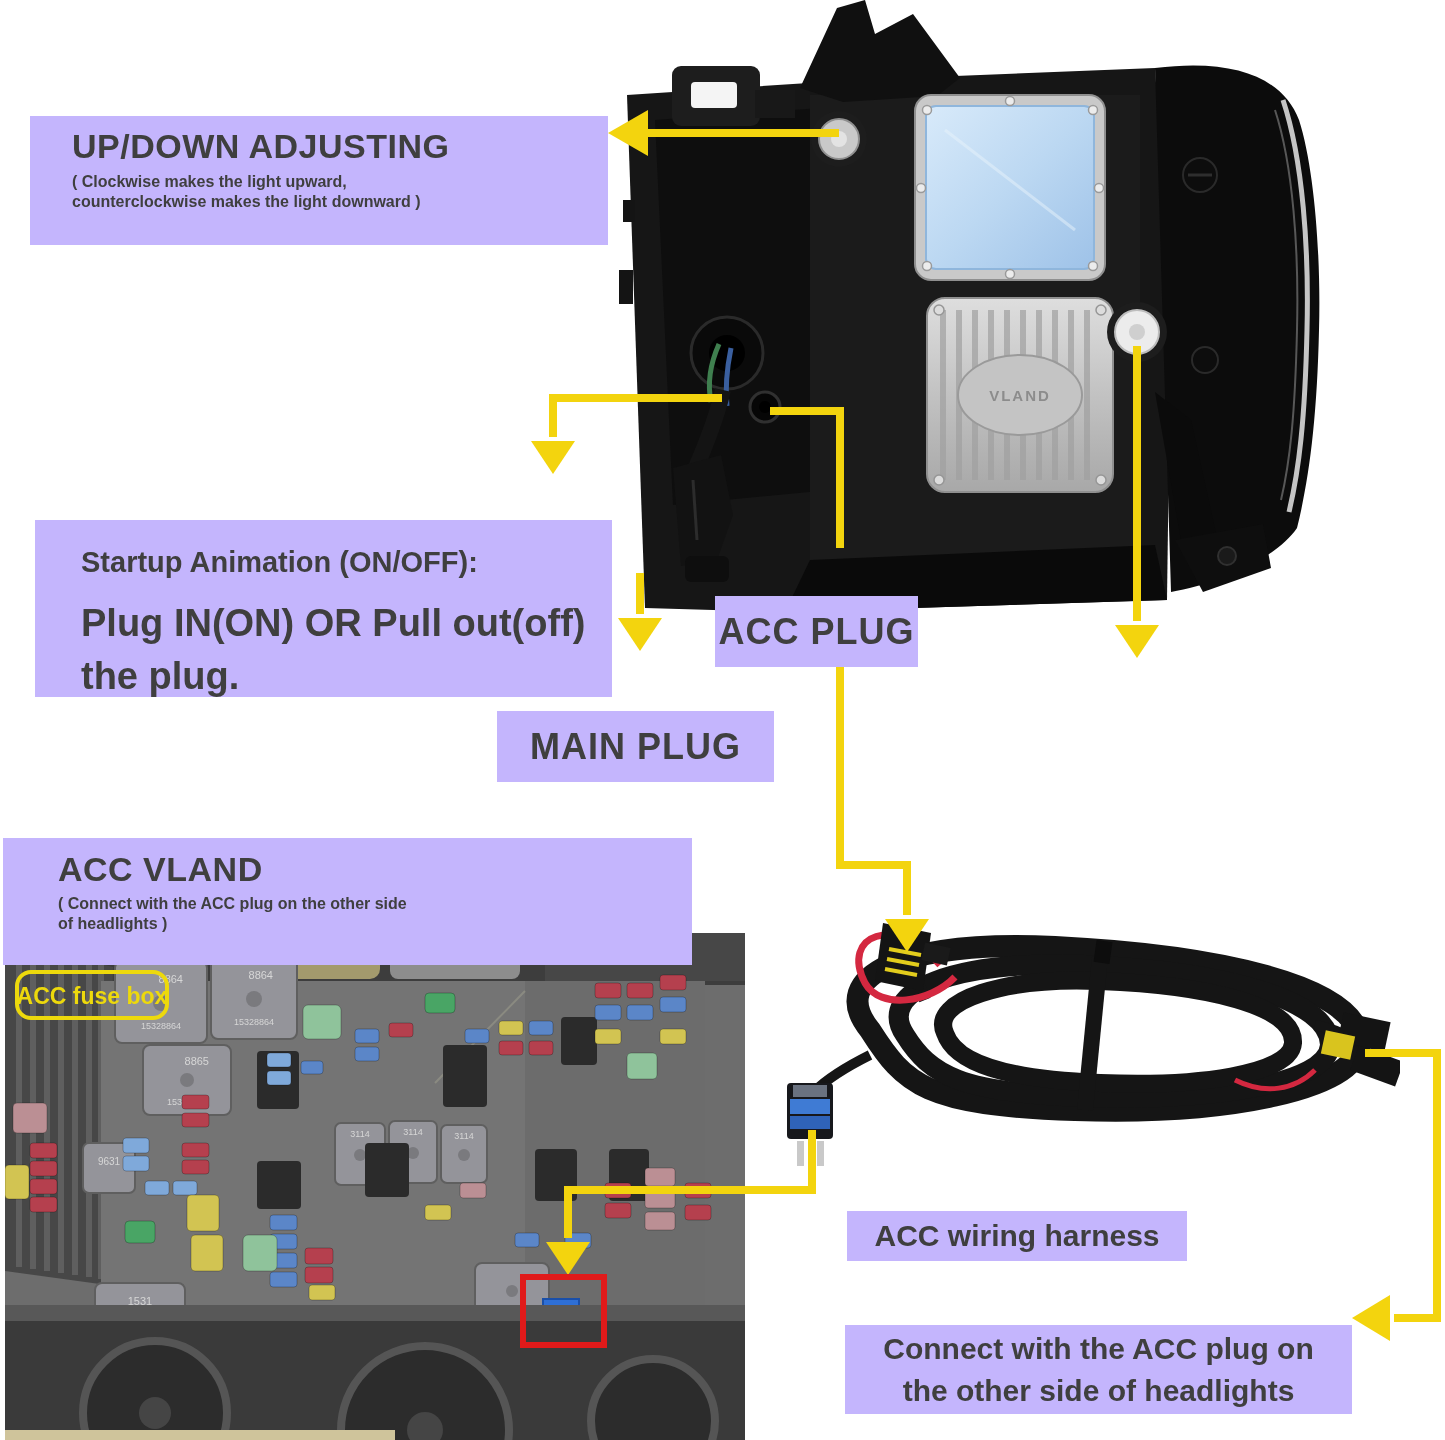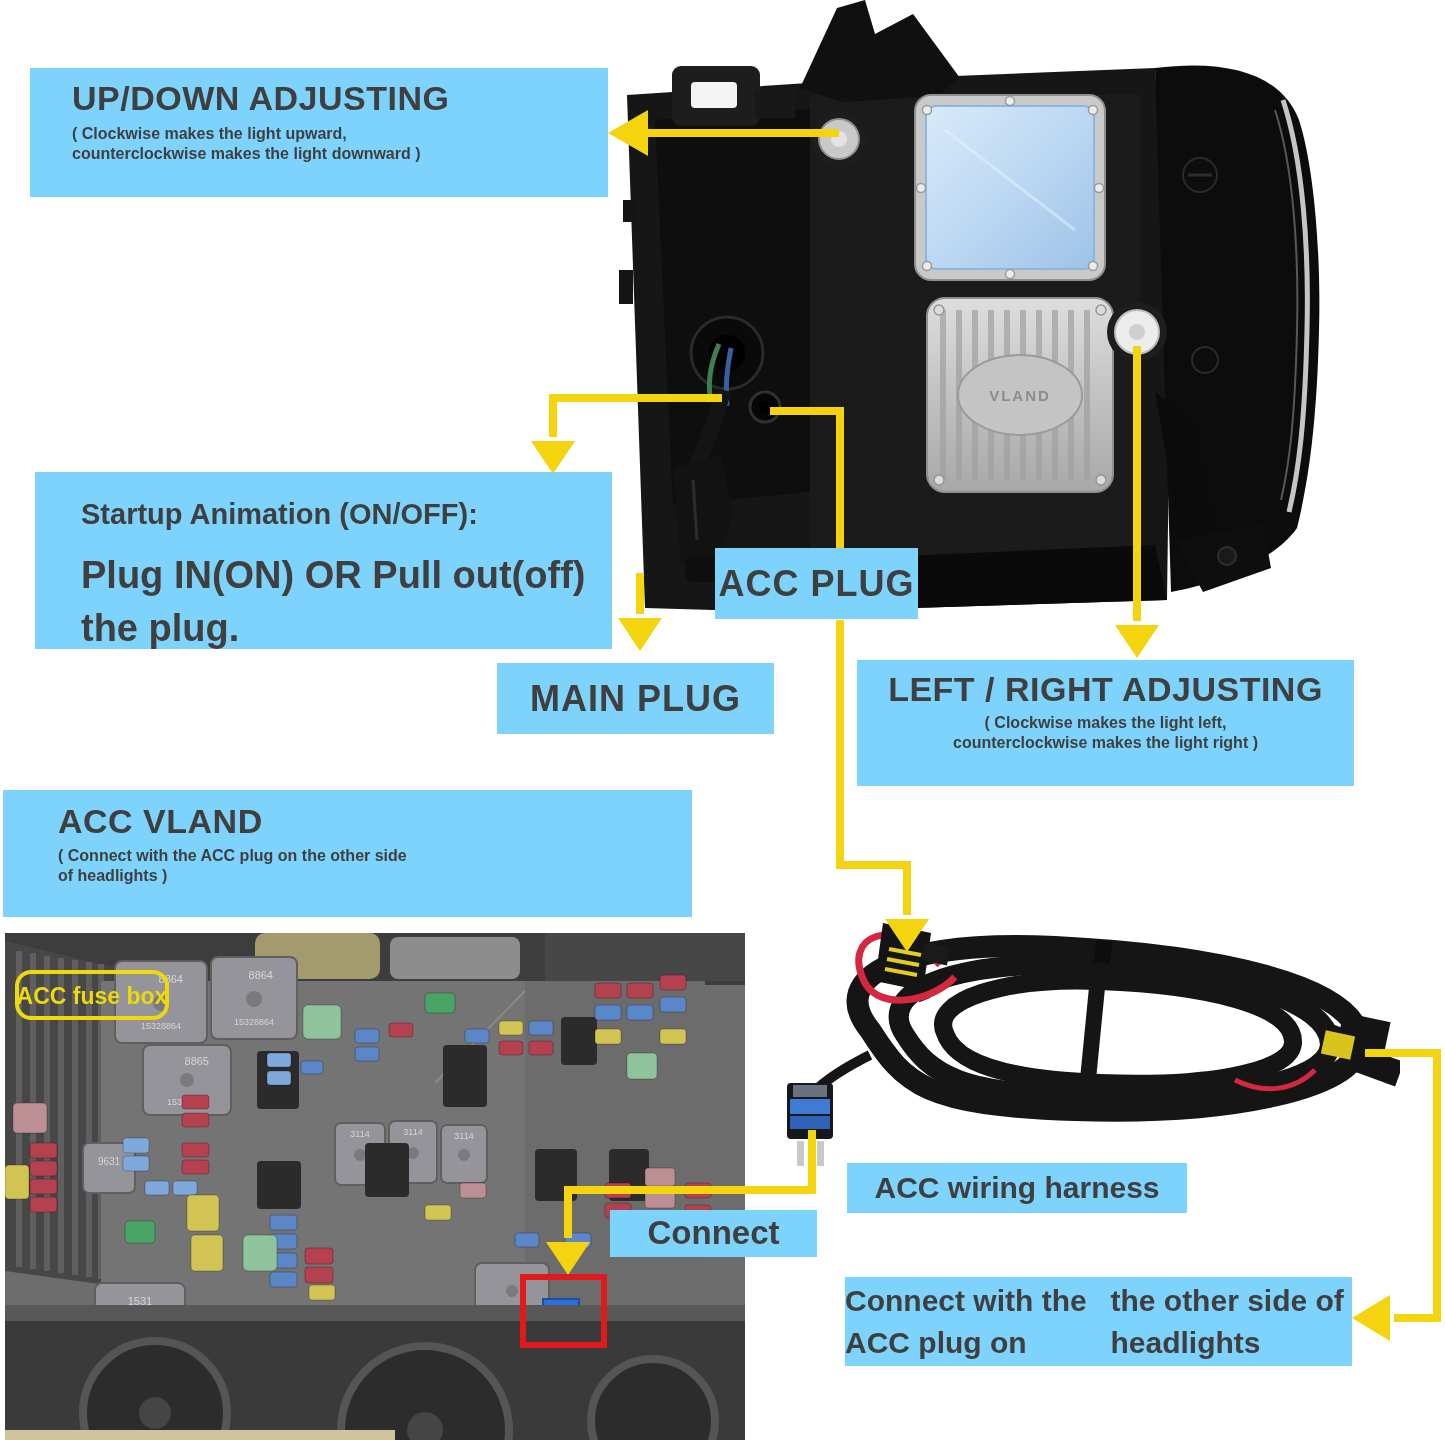--- a/index.html
+++ b/index.html
@@ -1,19 +1,19 @@
 <!DOCTYPE html>
 <html><head>
 <meta charset="utf-8">
 <style>
   html,body{margin:0;padding:0;background:#ffffff;}
   .canvas{position:relative;width:1445px;height:1440px;background:#ffffff;overflow:hidden;
           font-family:"Liberation Sans",sans-serif;color:#3F3F3F;}
   .layer{position:absolute;}
-  .callout{position:absolute;background:#7dd3fc;color:#3F3F3F;z-index:30;box-sizing:border-box;}
+  .callout{position:absolute;background:#c4b5fd;color:#3F3F3F;z-index:30;box-sizing:border-box;margin-top:48px;}
   .t-title{font-weight:bold;font-size:34px;line-height:1.15;letter-spacing:.5px;}
   .t-sub{font-size:16px;font-weight:700;line-height:1.26;}
   .t-big{font-weight:bold;font-size:36px;letter-spacing:1px;}
   .t-med{font-size:30px;font-weight:600;line-height:1.4;}
   .center{display:flex;align-items:center;justify-content:center;}
   svg{display:block;}
   svg text{font-family:"Liberation Sans",sans-serif;}
 </style>
 </head>
 <body>
@@ -390,38 +390,30 @@
   </div>
 
   <div class="callout center" style="left:497px;top:663px;width:277px;height:71px;">
     <span class="t-big">MAIN PLUG</span>
   </div>
 
   <div class="callout center" style="left:715px;top:548px;width:203px;height:71px;">
     <span class="t-big">ACC PLUG</span>
   </div>
 
-  <div class="callout" style="left:857px;top:660px;width:497px;height:126px;padding:10px 0 0 0;text-align:center;">
-    <div class="t-title">LEFT / RIGHT ADJUSTING</div>
-    <div class="t-sub" style="margin-top:4px">( Clockwise makes the light left,</div>
-    <div class="t-sub">counterclockwise makes the light right )</div>
-  </div>
 
   <div class="callout" style="left:3px;top:790px;width:689px;height:127px;padding:12px 0 0 55px;">
     <div class="t-title">ACC VLAND</div>
     <div class="t-sub" style="margin-top:5px">( Connect with the ACC plug on the other side</div>
     <div class="t-sub">of headlights )</div>
   </div>
 
-  <div class="callout center" style="left:610px;top:1210px;width:207px;height:47px;">
-    <span class="t-med" style="font-size:33px">Connect</span>
-  </div>
 
   <div class="callout center" style="left:847px;top:1163px;width:340px;height:50px;">
     <span class="t-med">ACC wiring harness</span>
   </div>
 
-  <div class="callout center" style="left:845px;top:1277px;width:507px;height:89px;flex-direction:row;">
+  <div class="callout center" style="left:845px;top:1277px;width:507px;height:89px;flex-direction:column;">
     <div class="t-med">Connect with the ACC plug on</div>
     <div class="t-med">the other side of headlights</div>
   </div>
 
 </div>
 
 </body></html>

